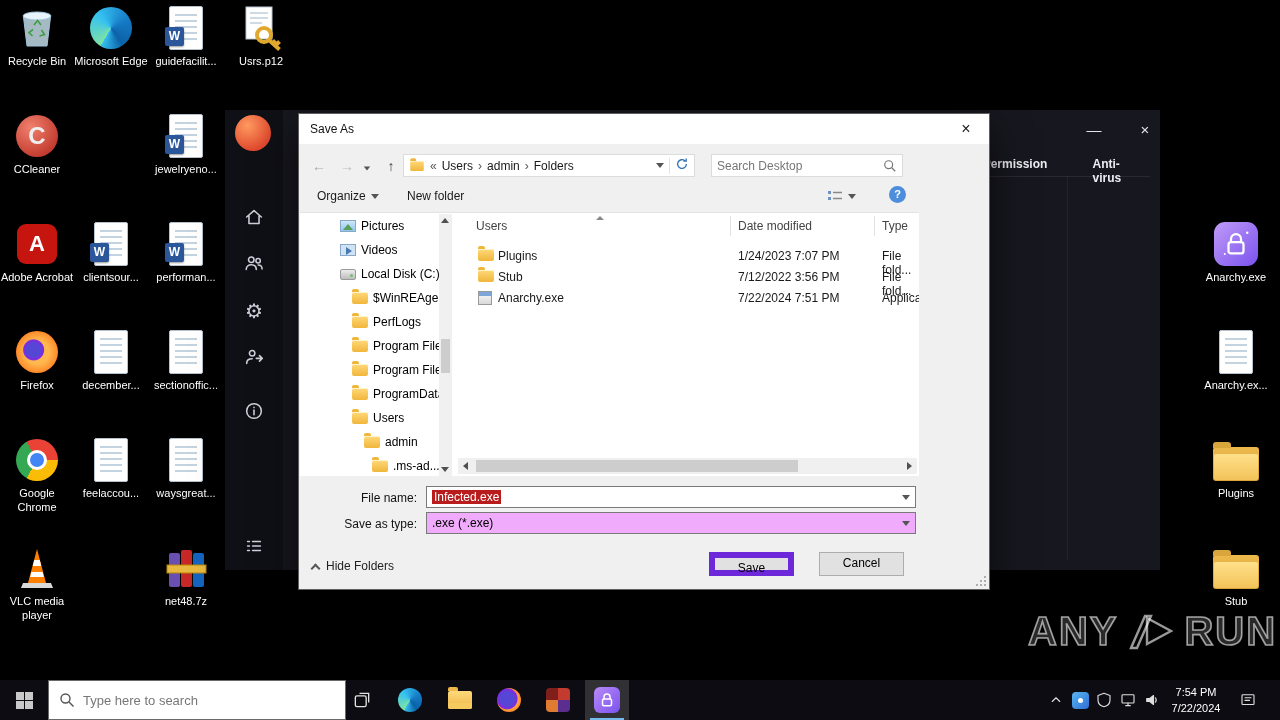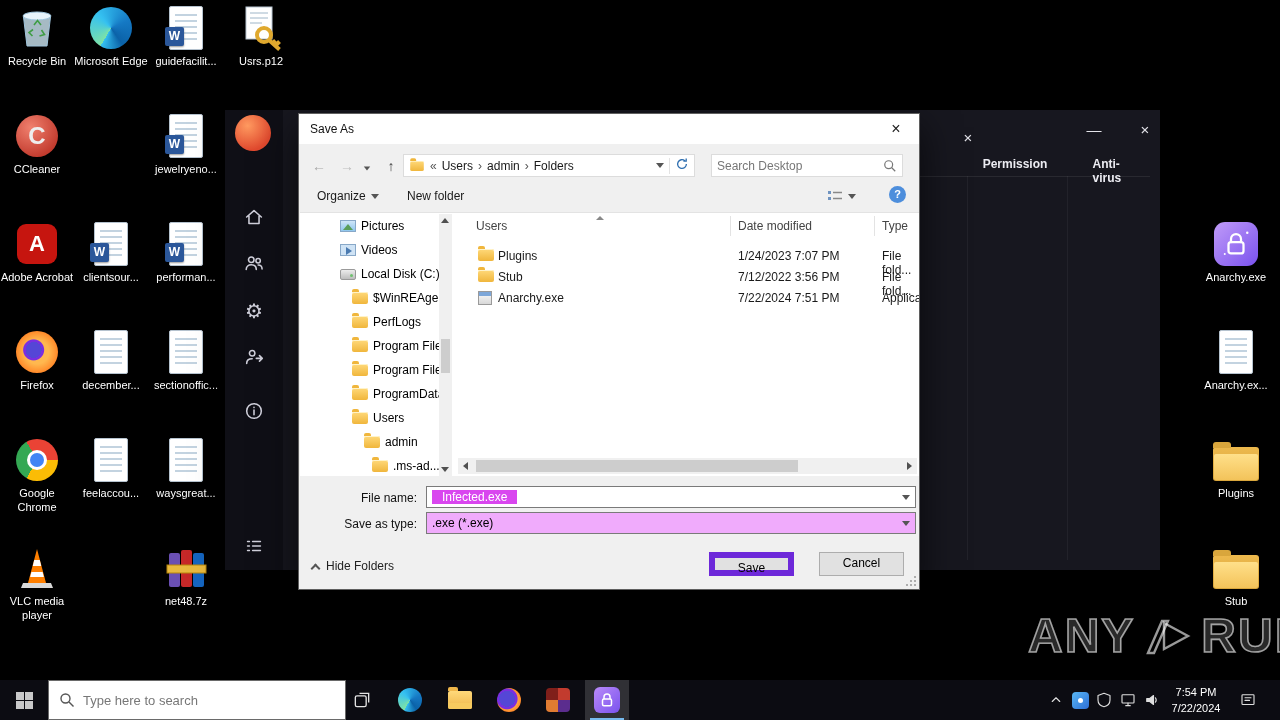--- a/index.html
+++ b/index.html
@@ -38,21 +38,21 @@
   .b-avatar{position:absolute;left:10px;top:5px;width:36px;height:36px;border-radius:50%;background:radial-gradient(circle at 35% 30%,#ff9a60,#e0492e 72%)}
   .b-ico{position:absolute;left:17px;width:24px;height:24px;display:flex;align-items:center;justify-content:center;cursor:pointer}
   .b-ico svg{width:22px;height:22px;fill:none;stroke:#cfcfda;stroke-width:1.7;stroke-linecap:round;stroke-linejoin:round}
   .b-gear{font-size:20px;color:#cfcfda;line-height:24px;text-align:center}
   .b-tab{position:absolute;top:47px;transform:translateX(-50%);font-size:12px;font-weight:bold;color:#ececf2;cursor:pointer}
   .b-ctrl{position:absolute;color:#e4e4ea;font-size:15px;line-height:20px;text-align:center;width:26px;height:20px;cursor:pointer}
   .b-line-h{position:absolute;left:690px;right:10px;top:66px;height:1px;background:rgba(255,255,255,.08)}
   .b-line-v{position:absolute;top:66px;bottom:10px;width:1px;background:rgba(255,255,255,.05)}
 
   
-  .dialog{position:absolute;left:298px;top:113px;width:622px;height:477px;background:#f0f0f0;border:1px solid #5f5f5f;box-shadow:0 14px 36px rgba(0,0,0,.65);font-size:12px;color:#000;z-index:4}
+  .dialog{position:absolute;left:298px;top:113px;width:692px;height:477px;background:#f0f0f0;border:1px solid #5f5f5f;box-shadow:0 14px 36px rgba(0,0,0,.65);font-size:12px;color:#000;z-index:4}
   .d-title{position:absolute;left:0;top:0;right:0;height:30px;background:#fff}
   .d-title-label{position:absolute;left:11px;top:8px;color:#111}
   .d-close{position:absolute;right:0;top:0;width:46px;height:30px;text-align:center;line-height:30px;font-size:16px;color:#222;cursor:pointer}
   .navbtn{position:absolute;top:41px;width:24px;height:22px;text-align:center;line-height:22px;font-size:14px;cursor:pointer}
   .addr{position:absolute;left:104px;top:40px;width:292px;height:23px;background:#fff;border:1px solid #dcdcdc;display:flex;align-items:center;padding:0 5px;gap:5px}
   .addr .grow{flex:1}
   .crumb{color:#1a1a1a;cursor:pointer}
   .csep{color:#555;font-size:12px}
   .searchwrap{position:absolute;left:412px;top:40px;width:192px;height:23px;background:#fff;border:1px solid #dcdcdc;display:flex;align-items:center;padding:0 5px}
   .searchwrap input{flex:1;border:0;outline:0;font:12px "Liberation Sans",sans-serif;color:#222;background:none;min-width:0}
@@ -79,21 +79,21 @@
   .f-ic{position:absolute;left:22px;top:3px}
   .hscroll{position:absolute;left:159px;top:344px;width:459px;height:16px;background:#f0f0f0}
   .hthumb{position:absolute;left:18px;top:2px;width:322px;height:12px;background:#cdcdcd}
   .ha{position:absolute;top:4px;width:0;height:0;border-top:4px solid rgba(0,0,0,0);border-bottom:4px solid rgba(0,0,0,0)}
   .ha-l{left:5px;border-right:5px solid #505050}
   .ha-r{right:5px;border-left:5px solid #505050}
   .flabel{position:absolute;width:118px;text-align:right;color:#111}
   .combo{position:absolute;left:127px;width:490px;height:22px;background:#fff;border:1px solid #7a7a7a;cursor:pointer}
   .combo.gray{background:#f0abfc}
   .combo .val{position:absolute;left:5px;top:3px}
-  .combo .sel{background:#d946ef;color:#fff;padding:0 10px}
+  .combo .sel{background:#b91c1c;color:#fff;padding:0 2px}
   .combo .cbtn{position:absolute;right:0;top:0;width:18px;height:100%;display:flex;align-items:center;justify-content:center}
   .btn{position:absolute;top:438px;height:24px;text-align:center;background:#e1e1e1;border:1px solid #adadad;font-size:12px;line-height:21px;cursor:pointer}
   .btn.save{left:410px;width:85px;border:6px solid #6d28d9}
   .btn.cancel{left:520px;width:85px}
   .hidef{position:absolute;left:13px;top:445px;display:flex;align-items:center;gap:7px;color:#222;cursor:pointer}
   .chevup{width:7px;height:7px;border-left:2px solid #555;border-top:2px solid #555;transform:rotate(45deg);margin-top:4px}
 
   
   .mi{display:inline-block;position:relative;flex:none}
   .mfolder{width:16px;height:12px;background:linear-gradient(#ffd97a,#f0b63c);border-radius:2px;box-shadow:inset 0 1px 0 #fff3c9}
@@ -103,21 +103,21 @@
   .mdrive::after{content:"";position:absolute;right:2px;bottom:2px;width:3px;height:3px;border-radius:50%;background:#6fc06f}
   .mpict{width:16px;height:12px;background:linear-gradient(#cfe6f8,#8fc7ee);border:1px solid #88a8c8}
   .mpict::after{content:"";position:absolute;left:2px;bottom:1px;border-left:5px solid rgba(0,0,0,0);border-right:5px solid rgba(0,0,0,0);border-bottom:6px solid #5a9e5a}
   .mvideo{width:16px;height:12px;background:#cfe3f5;border:1px solid #88a8c8}
   .mvideo::after{content:"";position:absolute;left:5px;top:2px;border-top:4px solid rgba(0,0,0,0);border-bottom:4px solid rgba(0,0,0,0);border-left:6px solid #4a7ab0}
   .mexe{width:14px;height:14px;background:linear-gradient(#fdfdfd,#d8d8d8);border:1px solid #9a9a9a}
   .mexe::before{content:"";position:absolute;left:0;right:0;top:0;height:4px;background:#7da7d9}
 
   
   .wm{position:absolute;left:1028px;top:608px;display:flex;align-items:center;gap:7px;z-index:2}
-  .wm-txt{font-size:48px;font-weight:bold;letter-spacing:2px;color:rgba(255,255,255,.16);-webkit-text-stroke:1.6px rgba(255,255,255,.6)}
+  .wm-txt{font-size:40px;font-weight:bold;letter-spacing:2px;color:rgba(255,255,255,.16);-webkit-text-stroke:1.6px rgba(255,255,255,.6)}
   .wm svg{width:52px;height:46px;fill:none;stroke:rgba(255,255,255,.6);stroke-width:2.4}
 
   
   .taskbar{position:absolute;left:0;top:680px;width:1280px;height:40px;background:#0c0c12;z-index:9}
   .tb-start{position:absolute;left:0;top:0;width:48px;height:40px;display:flex;align-items:center;justify-content:center;cursor:pointer}
   .winlogo{display:grid;grid-template-columns:8px 8px;grid-template-rows:8px 8px;gap:1px}
   .winlogo i{background:#c9c9c9}
   .tb-search{position:absolute;left:48px;top:0;width:298px;height:40px;background:#fff;border:1px solid #6a6a6a;display:flex;align-items:center;gap:8px;padding:0 10px;cursor:text}
   .tb-search input{border:0;outline:0;flex:1;font:13px "Liberation Sans",sans-serif;color:#222;min-width:0}
   .tb-app{position:absolute;top:0;width:44px;height:40px;display:flex;align-items:center;justify-content:center;cursor:pointer}

